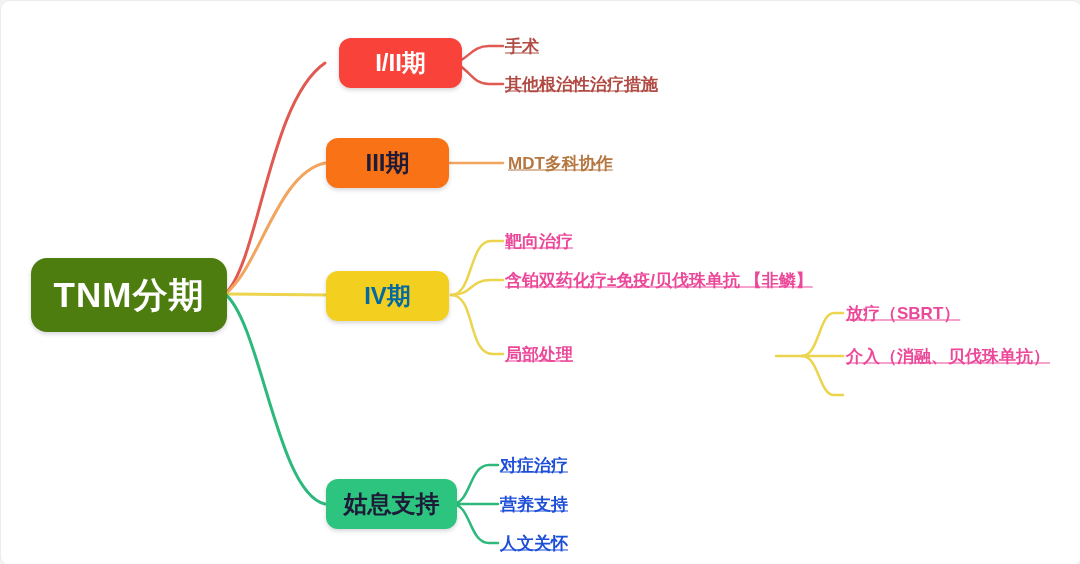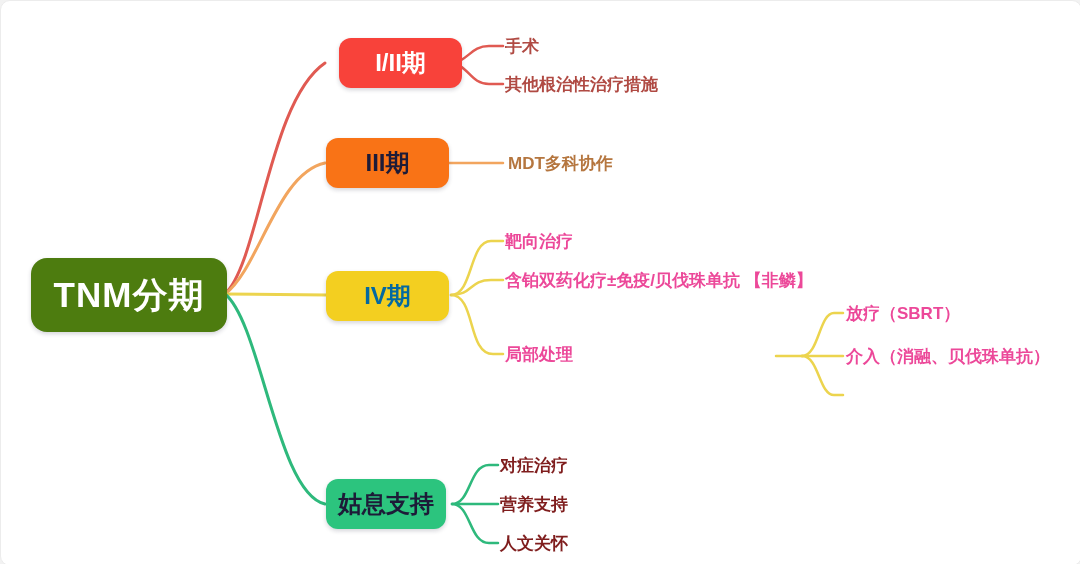--- a/index.html
+++ b/index.html
@@ -25,30 +25,30 @@
     background:#4d7c0f;color:#ffffff;
     border-radius:16px;font-size:35px;letter-spacing:1px;
   }
   .stage{
     left:325px;width:123px;height:50px;
     border-radius:12px;font-size:24px;
   }
   .stage.b0{top:37px;background:#f8423a;color:#ffffff;margin-left:13px;}
   .stage.b1{top:137px;background:#f97316;color:#1d1b38;}
   .stage.b2{top:270px;background:#f3cf20;color:#0369a1;}
-  .stage.b3{top:478px;background:#2cc47e;color:#1d1b38;width:120px;}
+  .stage.b3{top:478px;background:#2cc47e;color:#1d1b38;width:131px;}
   .leaf{
     position:absolute;
     transform:translateY(-50%);
-    font-size:17px;font-weight:600;white-space:nowrap;
+    font-size:17px;font-weight:600;white-space:nowrap;text-decoration:underline;
   }
   .c-red{color:#b04a43;}
   .c-orange{color:#b5763f;}
   .c-yellow{color:#ec4899;}
-  .c-green{color:#7f1d1d;}
+  .c-green{color:#1d4ed8;}
 </style>
 </head>
 <body>
 
 <div class="canvas">
 
   <svg class="edges" viewBox="0 0 1080 564" fill="none" stroke-linecap="round">
 
     <path d="M 224 293 C 258 262 268 100 324 62" stroke="#e05a52" stroke-width="3"></path>
     <path d="M 224 293 C 258 268 276 172 324 162" stroke="#f2a55e" stroke-width="3"></path>

